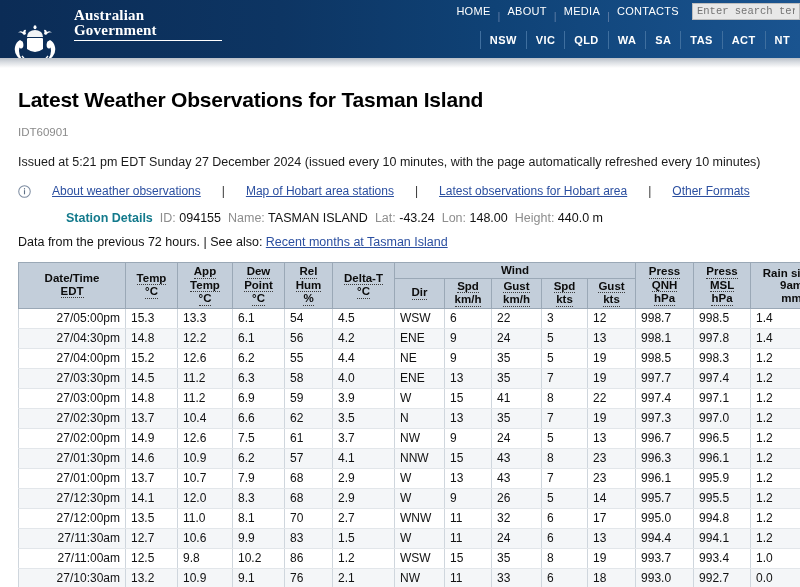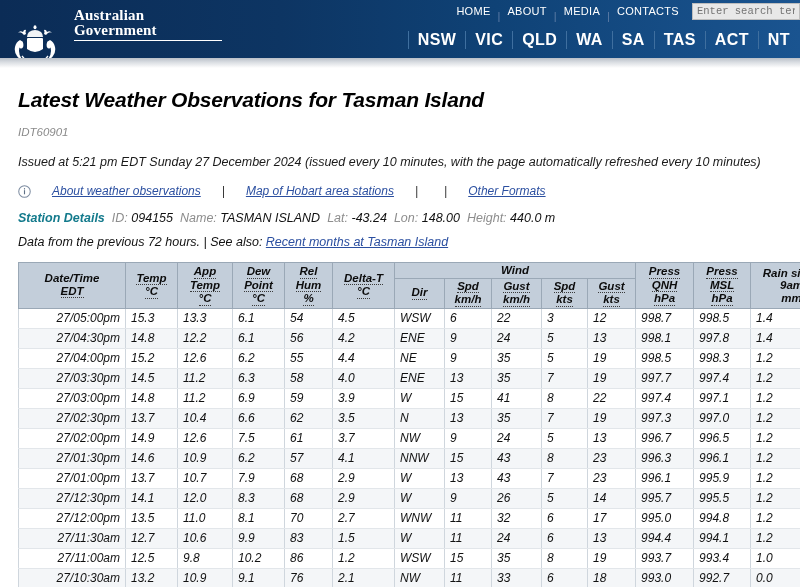--- a/index.html
+++ b/index.html
@@ -60,35 +60,35 @@
     font-family: Liberation Mono, monospace;
     line-height: 15px;
   }
 
   
   .state-nav {
     position: absolute; right: 0; top: 28px;
     display: flex; align-items: center; height: 24px;
   }
   .state-nav a {
-    color: #ffffff; font-size: 16px; font-weight: bold;
+    color: #ffffff; font-size: 11px; font-weight: bold;
     text-decoration: none; padding: 0 9px;
     line-height: 18px; letter-spacing: .4px;
     border-right: 1px solid #3f6f9f;
   }
   .state-nav a:first-child { border-left: 1px solid #3f6f9f; }
   .state-nav a:last-child { border-right: none; padding-right: 10px; }
 
   .header-shadow {
     width: 800px; height: 10px;
     background: linear-gradient(to bottom, #b9bfc7 0%, #d8dce1 40%, #ffffff 100%);
   }
 
   
-  .content { padding: 10px 24px 0 18px; font-style: italic; }
+  .content { padding: 10px 24px 0 18px; }
   h1.page-title {
     font-size: 21px; font-weight: bold; color: #000000;
     margin: 10px 0 0 0; letter-spacing: -.2px;
   }
   .product-id {
     font-size: 11.5px; color: #8a8a8a; margin-top: 14px;
   }
   .issued-line {
     font-size: 12.5px; color: #1a1a1a; margin-top: 17px;
   }
@@ -100,21 +100,21 @@
   .info-icon {
     width: 13px; height: 13px; margin-right: 5px; flex: 0 0 auto;
     display: inline-block; vertical-align: middle;
   }
   .links-line a {
     color: #2b4fa0; text-decoration: underline; font-size: 12px;
   }
   .pipe { color: #333333; padding: 0 5px; font-size: 12px; }
 
   .station-line { font-size: 12.5px; margin-top: 13px; }
-  .station-strong { color: #137a8c; font-weight: bold; }
+  .station-strong { color: #137a8c; font-weight: bold; margin-left: 48px; }
   .station-label { color: #8d8d8d; }
   .station-val { color: #111111; }
   .sp { display: inline-block; width: 7px; }
 
   .prev-line { font-size: 12.5px; margin-top: 10px; color: #111; }
   .prev-line a { color: #2b4fa0; text-decoration: underline; }
 
   
   .table-wrap { margin-top: 13px; }
   table.obs {
@@ -245,20 +245,21 @@
   <div class="links-line">
     <svg class="info-icon" viewBox="0 0 14 14">
       <circle cx="7" cy="7" r="6.2" fill="none" stroke="#7c8ba0" stroke-width="1.1"></circle>
       <rect x="6.4" y="5.6" width="1.2" height="4.4" fill="#5f7086"></rect>
       <rect x="6.4" y="3.4" width="1.2" height="1.4" fill="#5f7086"></rect>
     </svg>
     <a href="#">About weather observations</a>
     <span class="pipe">|</span>
     <a href="#">Map of Hobart area stations</a>
     <span class="pipe">|</span>
+    <a href="#">Latest observations for Hobart area</a>
     <span class="pipe">|</span>
     <a href="#">Other Formats</a>
   </div>
 
   <div class="station-line">
     <span class="station-strong">Station Details</span><span class="sp"></span><span class="station-label">ID:</span>
     <span class="station-val">094155</span><span class="sp"></span><span class="station-label">Name:</span>
     <span class="station-val">TASMAN ISLAND</span><span class="sp"></span><span class="station-label">Lat:</span>
     <span class="station-val">-43.24</span><span class="sp"></span><span class="station-label">Lon:</span>
     <span class="station-val">148.00</span><span class="sp"></span><span class="station-label">Height:</span>

